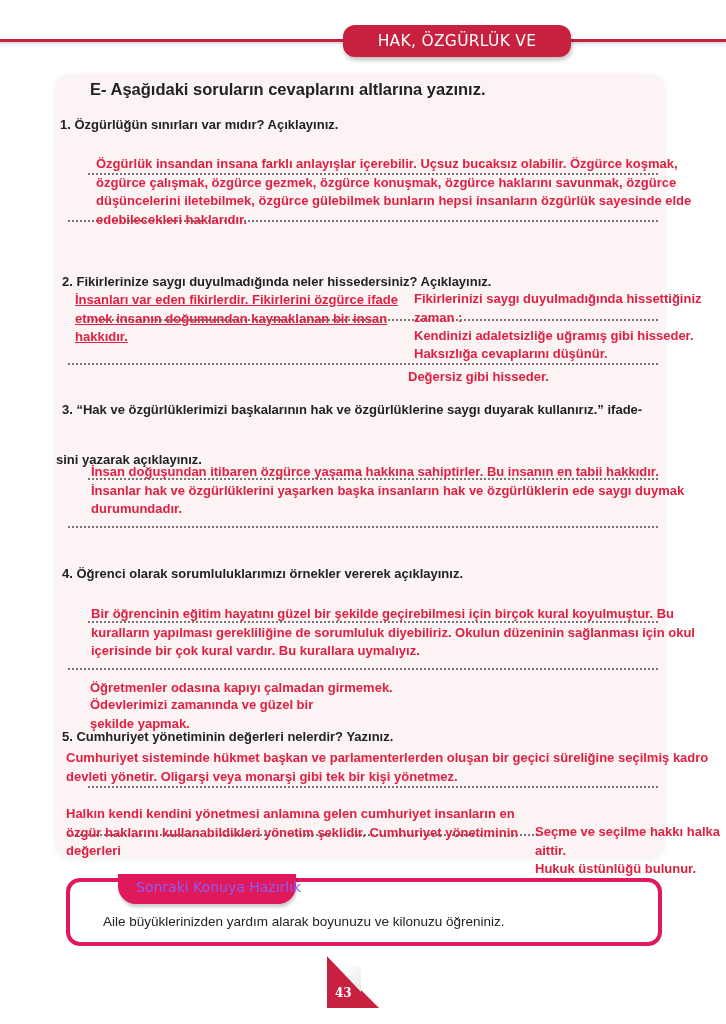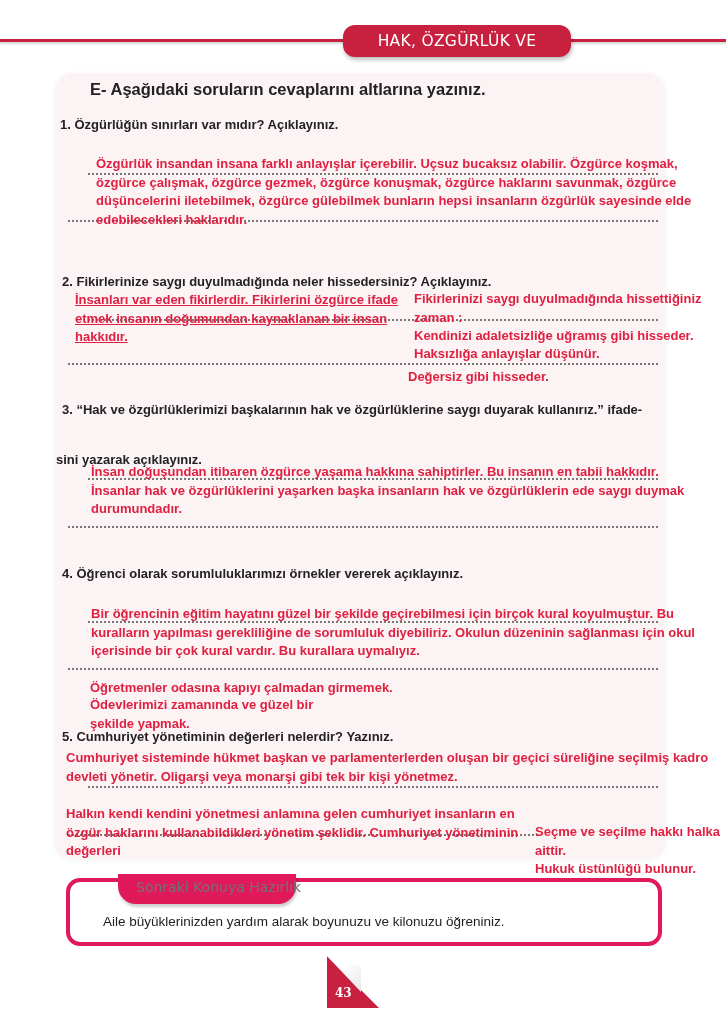--- a/index.html
+++ b/index.html
@@ -13,21 +13,21 @@
 
   .t { position: absolute; white-space: nowrap; }
   .section-title { left: 90px; top: 80px; font-size: 16.5px; font-weight: bold; color: #222; }
   .q { font-size: 13px; font-weight: bold; color: #222; }
   .a { font-size: 13px; font-weight: bold; color: #e02040; line-height: 18.5px; white-space: normal; }
 
   .dots { position: absolute; height: 0; border-top: 2px dotted #777; }
 
   .next-box { position: absolute; left: 66px; top: 878px; width: 596px; height: 68px; border: 4px solid #e0195a; border-radius: 14px; background: #fff; }
   .next-tab { position: absolute; left: 118px; top: 874px; width: 178px; height: 30px; background: #e0195a; border-radius: 0 0 18px 18px / 0 0 18px 18px; box-shadow: 1px 3px 3px rgba(0,0,0,0.2); }
-  .next-tab-label { position: absolute; left: 136px; top: 879px; font-family: "DejaVu Sans", sans-serif; font-size: 14px; color: #737373; }
+  .next-tab-label { position: absolute; left: 136px; top: 879px; font-family: "DejaVu Sans", sans-serif; font-size: 14px; color: #8b5cf6; }
   .next-text { left: 103px; top: 914px; font-size: 13.5px; color: #222; }
 
   .page-corner { position: absolute; left: 327px; top: 956px; width: 0; height: 0; border-top: 52px solid transparent; border-left: 52px solid #c8203f; }
   .page-curl { position: absolute; left: 327px; top: 956px; width: 34px; height: 36px; background: linear-gradient(135deg, #ffffff 40%, #e8e8e8 100%); clip-path: polygon(0 0, 100% 30%, 100% 100%); }
   .page-num { position: absolute; left: 335px; top: 986px; font-family: "DejaVu Serif", serif; font-weight: bold; font-size: 12px; color: #fff; }
 </style>
 </head>
 <body>
 
 <div class="header-line"></div>
@@ -41,21 +41,21 @@
 <div class="dots" style="left:88px; top:173px; width:570px;"></div>
 <div class="dots" style="left:68px; top:220px; width:590px;"></div>
 <div class="t a" style="left:96px; top:155px; width:610px;">Özgürlük insandan insana farklı anlayışlar içerebilir. Uçsuz bucaksız olabilir. Özgürce koşmak, özgürce çalışmak, özgürce gezmek, özgürce konuşmak, özgürce haklarını savunmak, özgürce düşüncelerini iletebilmek, özgürce gülebilmek bunların hepsi  insanların özgürlük sayesinde elde edebilecekleri haklarıdır.</div>
 
 <div class="t q" style="left:62px; top:274px;">2. Fikirlerinize saygı duyulmadığında neler hissedersiniz? Açıklayınız.</div>
 <div class="dots" style="left:88px; top:319px; width:570px;"></div>
 <div class="dots" style="left:68px; top:363px; width:590px;"></div>
 <div class="t a" style="left:75px; top:291px; width:330px;text-decoration:underline;">İnsanları var eden fikirlerdir. Fikirlerini özgürce ifade etmek insanın doğumundan kaynaklanan bir insan hakkıdır.</div>
 <div class="t a" style="left:414px; top:290px; width:300px;">Fikirlerinizi saygı duyulmadığında hissettiğiniz zaman :</div>
 <div class="t a" style="left:414px; top:327px;">Kendinizi adaletsizliğe uğramış gibi hisseder.</div>
-<div class="t a" style="left:414px; top:345px;">Haksızlığa anlayışlar düşünür.</div>
+<div class="t a" style="left:414px; top:345px;">Haksızlığa cevaplarını düşünür.</div>
 <div class="t a" style="left:408px; top:368px;">Değersiz gibi hisseder.</div>
 
 <div class="t q" style="left:62px; top:402px;">3. “Hak ve özgürlüklerimizi başkalarının hak ve özgürlüklerine saygı duyarak kullanırız.” ifade-</div>
 <div class="t q" style="left:56px; top:425px;margin-top:27px;">sini yazarak açıklayınız.</div>
 <div class="dots" style="left:88px; top:478px; width:570px;"></div>
 <div class="dots" style="left:68px; top:526px; width:590px;"></div>
 <div class="t a" style="left:91px; top:463px; width:600px;">İnsan doğuşundan itibaren özgürce yaşama hakkına sahiptirler. Bu insanın en tabii hakkıdır. İnsanlar hak ve özgürlüklerini yaşarken başka insanların hak ve özgürlüklerin ede saygı duymak durumundadır.</div>
 
 <div class="t q" style="left:62px; top:566px;">4. Öğrenci olarak sorumluluklarımızı örnekler vererek açıklayınız.</div>
 <div class="dots" style="left:88px; top:621px; width:570px;"></div>

